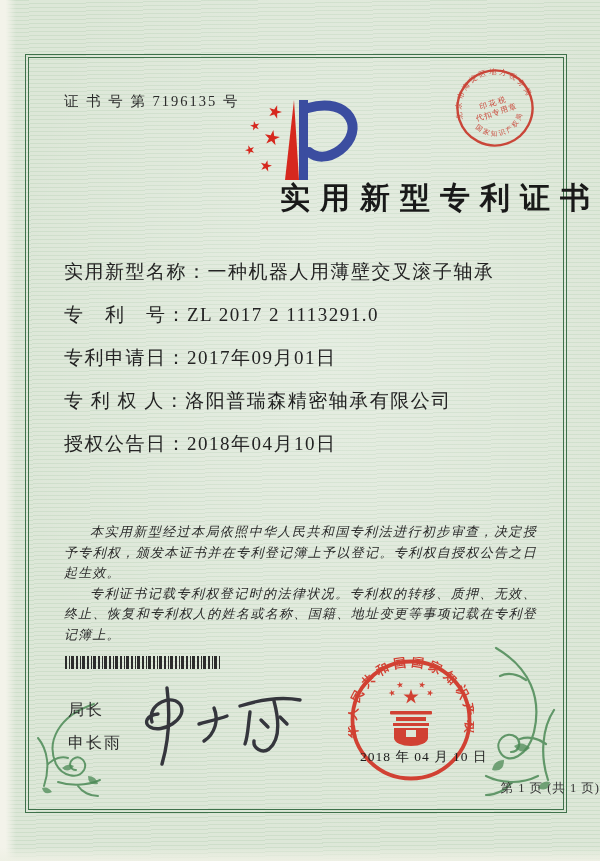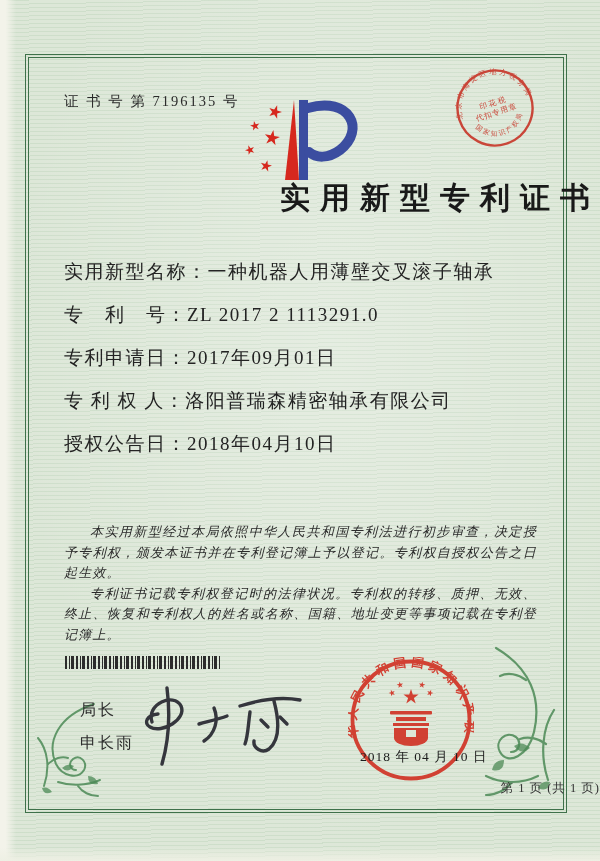--- a/index.html
+++ b/index.html
@@ -30,21 +30,21 @@
   .fvalue{letter-spacing:1.5px;}
   .paras{position:absolute;left:64px;top:501px;width:473px;z-index:3;
     font-size:13px;line-height:20.6px;letter-spacing:1.2px;color:#2a2a2a;
     font-style:italic;text-align:justify;margin-top:21px;}
   .paras p{margin:0;text-indent:2em;}
   .barcode{position:absolute;left:65px;top:656px;width:155px;height:13px;z-index:3;
     background:repeating-linear-gradient(90deg,
       #2c2c2c 0px,#2c2c2c 2px,rgba(0,0,0,0) 2px,rgba(0,0,0,0) 4px,
       #2c2c2c 4px,#2c2c2c 5px,rgba(0,0,0,0) 5px,rgba(0,0,0,0) 6px,
       #2c2c2c 6px,#2c2c2c 9px,rgba(0,0,0,0) 9px,rgba(0,0,0,0) 11px);}
-  .director{position:absolute;left:80px;top:700px;z-index:4;
+  .director{position:absolute;left:68px;top:700px;z-index:4;
     font-family:"Liberation Sans","DejaVu Sans",sans-serif;font-size:16px;color:#2d2d2d;letter-spacing:2px;}
   .director div{margin-bottom:12px;}
   .signature{position:absolute;left:122px;top:682px;width:195px;height:88px;z-index:4;}
   .footer{position:absolute;left:0;top:780px;width:600px;text-align:right;
     font-size:12.5px;letter-spacing:1px;color:#333;z-index:3;}
   .tax-stamp{position:absolute;left:453px;top:66px;width:84px;height:84px;z-index:5;
     transform:rotate(-18deg);opacity:0.92;}
   .office-seal{position:absolute;left:348px;top:657px;width:126px;height:126px;z-index:5;opacity:0.93;}
   .seal-date{position:absolute;left:360px;top:748px;z-index:6;
     font-size:13.5px;letter-spacing:1px;color:#1d1d1d;white-space:nowrap;}

